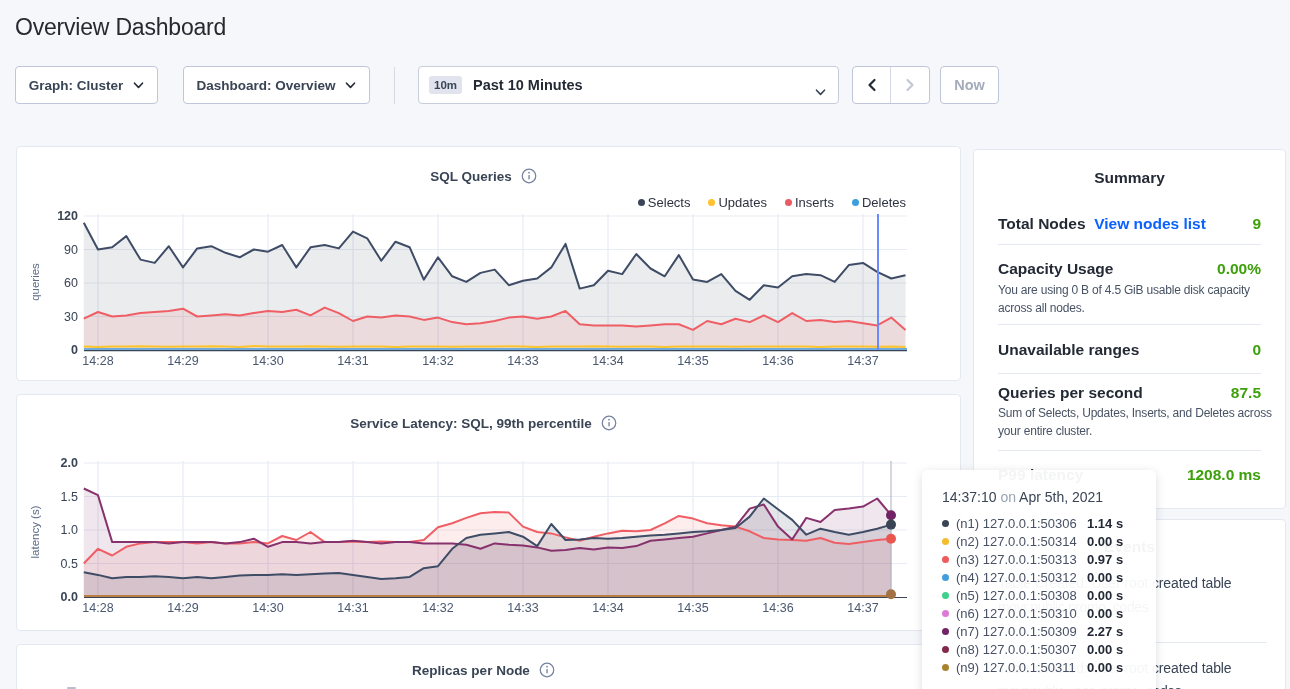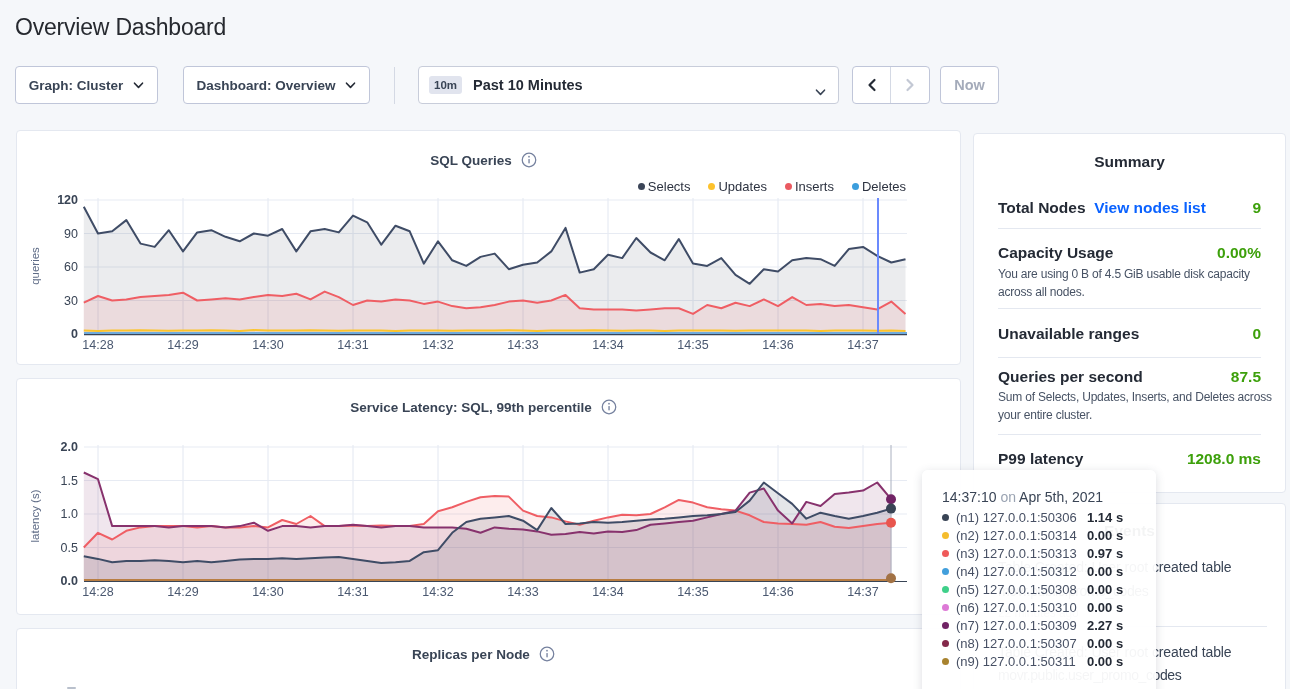--- a/index.html
+++ b/index.html
@@ -8,33 +8,33 @@
   display:flex; align-items:center; justify-content:center; font-size:13.5px; font-weight:bold; color:#394455; gap:10px; }
 .vdiv { position:absolute; left:394px; top:67px; width:1px; height:37px; background:#d4d9e4; }
 .timebox { position:absolute; left:418px; top:66px; width:421px; height:38px; background:#fff; border:1px solid #c8cdda; border-radius:4px; display:flex; align-items:center; }
 .chip { margin-left:10px; background:#e1e4ee; border-radius:3px; font-size:11.5px; font-weight:bold; color:#394455; padding:3px 5px; }
 .timetext { margin-left:11px; font-size:14.5px; font-weight:bold; color:#242a35; }
 .timechev { position:absolute; right:12px; top:15px; }
 .arrgrp { position:absolute; left:852px; top:66px; width:78px; height:38px; background:#fff; border:1px solid #c0c6d9; border-radius:4px; display:flex; }
 .arrgrp .half { width:39px; display:flex; align-items:center; justify-content:center; }
 .arrgrp .half:first-child { border-right:1px solid #d4d9e4; }
 .nowbtn { position:absolute; left:940px; top:66px; width:59px; height:38px; background:#fff; border:1px solid #c0c6d9; border-radius:4px; display:flex; align-items:center; justify-content:center; font-size:14.5px; font-weight:bold; color:#a4abba; }
-.card { position:absolute; background:#fff; border:1px solid #e4e8f0; border-radius:4px; }
+.card { position:absolute; background:#fff; border:1px solid #e4e8f0; border-radius:4px;margin-top:16px; }
 .ctitle { position:absolute; left:-5px; right:5px; display:flex; justify-content:center; align-items:center; gap:9px; font-size:13.5px; font-weight:bold; color:#394455; }
 .legend { position:absolute; display:flex; gap:18px; font-size:13px; color:#2c3240; align-items:center; }
 .legend .it { display:flex; align-items:center; gap:3px; }
 .ldot { width:7px; height:7px; border-radius:50%; display:inline-block; }
 .sum-h { position:absolute; font-size:15.5px; font-weight:bold; color:#242a35;text-align:center; }
 .sum-v { position:absolute; font-size:15.5px; font-weight:bold; color:#3da00b; right:24px; text-align:right; }
 .sum-sub { position:absolute; left:24px; width:280px; font-size:12px; letter-spacing:-0.2px; color:#475264; line-height:17.5px; }
 .hr { position:absolute; left:24px; right:24px; height:1px; background:#e4e8f0; }
 .link { color:#0a62ff; }
 .tooltip { position:absolute; left:922px; top:470px; width:234px; height:240px; background:rgba(255,255,255,0.95);
   border-radius:6px; box-shadow:0 2px 10px rgba(60,70,90,0.18); z-index:50; padding:19px 0 0 20px; }
-.tt-title { font-size:14px; line-height:17px; color:#394455; margin-bottom:2px; }
+.tt-title { font-size:14px; line-height:17px; color:#394455; margin-bottom:8px; }
 .tt-on { color:#9aa3b2; }
 .tt-row { display:flex; align-items:center; height:18px; font-size:13px; }
 .tt-dot { width:7px; height:7px; border-radius:50%; display:inline-block; margin-right:7px; }
 .tt-label { color:#475064; width:131px; }
 .tt-val { color:#242a35; font-weight:bold; }
 .ev-line { position:absolute; font-size:14px; letter-spacing:-0.1px; color:#394455; white-space:nowrap; }
 </style></head><body>
 <h1>Overview Dashboard</h1>
 <div class="btn" style="left:15px;width:143px;">Graph: Cluster <svg width="11" height="7" viewBox="0 0 11 7">
       <path d="M1.5 1.2 L5.5 5.4 L9.5 1.2" fill="none" stroke="#242a35" stroke-width="1.6" stroke-linecap="round" stroke-linejoin="round"></path>

